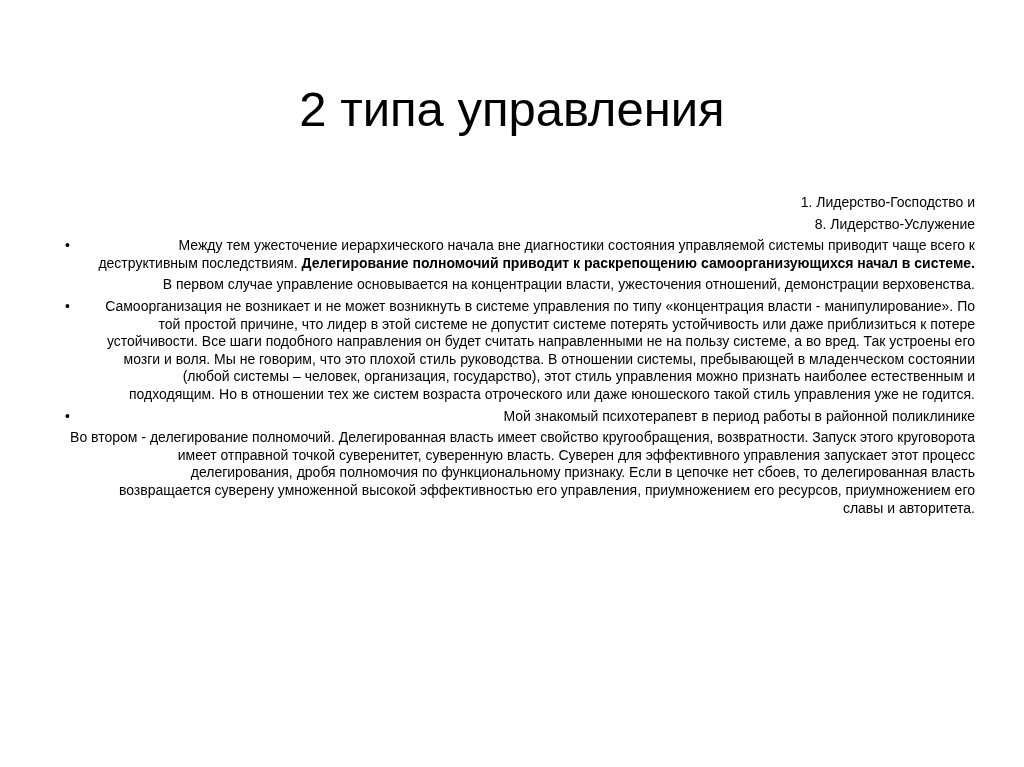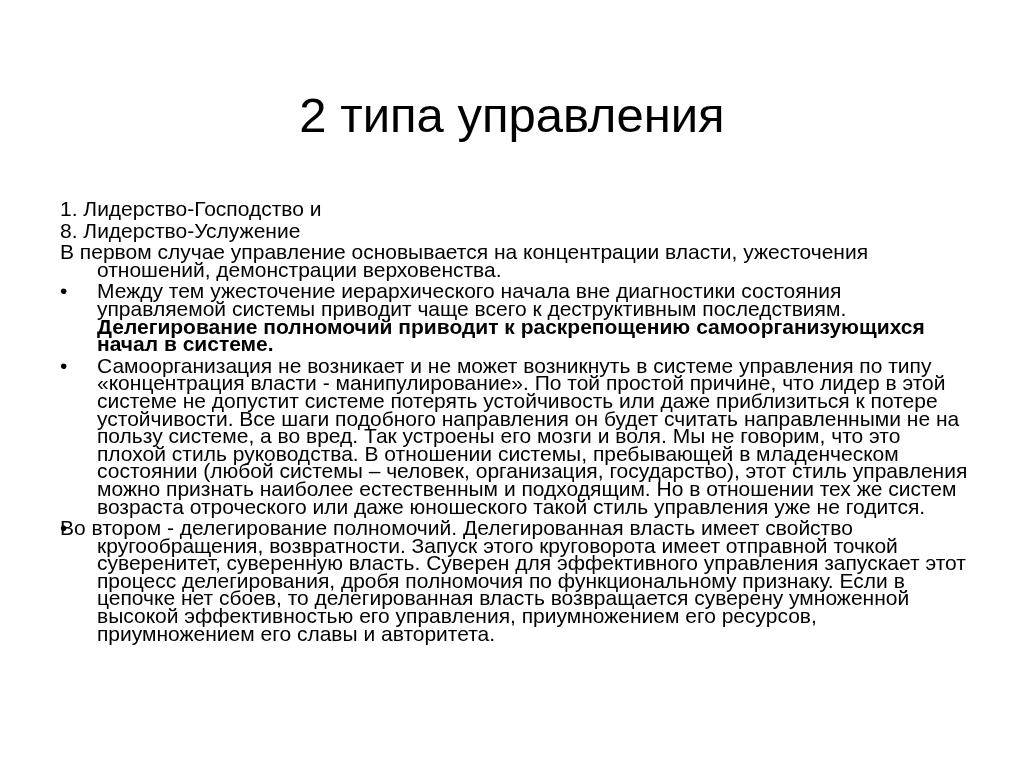--- a/index.html
+++ b/index.html
@@ -1,54 +1,54 @@
 <!DOCTYPE html>
 <html><head>
 <meta charset="utf-8">
 <style>
   html, body { margin: 0; padding: 0; }
   body {
     width: 1024px; height: 767px; background: #ffffff; overflow: hidden;
     font-family: "Liberation Sans", "DejaVu Sans", sans-serif; color: #000;
     position: relative;
   }
-  .slide { position: absolute; left: 0; top: 18px; width: 1024px; height: 542px; }
+  .slide { position: absolute; left: 0; top: 12px; width: 1024px; height: 542px; }
   .title {
     position: absolute; left: 0; right: 0; top: 62px; text-align: center;
     font-size: 49px; font-weight: normal; letter-spacing: 0px; line-height: 70px;
   }
   .content {
     position: absolute; left: 60px; top: 182px; width: 915px;
-    font-size: 21px; line-height: 17.6px;
+    font-size: 14px; line-height: 17.6px; text-align: right;
   }
   .p { position: relative; margin: 0 0 4px 0; padding-left: 37px; text-indent: -37px; }
   .p.bullet { padding-left: 37px; text-indent: 0; }
   .bul { position: absolute; left: 0; top: 0; width: 10px; }
   .bul::before { content: "\2022"; }
   b { font-weight: bold; }
   .indent-extra { padding-left: 12px; }
 </style>
 </head>
 <body>
 
 <div class="slide">
   <div class="title">2 типа управления</div>
 
   <div class="content">
     <p class="p">1. Лидерство-Господство и</p>
     <p class="p">8. Лидерство-Услужение</p>
-    <p class="p">В первом случае управление основывается на концентрации власти, ужесточения отношений, демонстрации верховенства.</p>
-
     <p class="p bullet">
       <span class="bul"></span><span>Между тем ужесточение иерархического начала вне диагностики состояния управляемой системы приводит чаще всего к деструктивным последствиям. </span><b>Делегирование полномочий приводит к раскрепощению самоорганизующихся начал в системе.</b>
     </p>
+
+    <p class="p">В первом случае управление основывается на концентрации власти, ужесточения отношений, демонстрации верховенства.</p>
 
     <p class="p bullet">
       <span class="bul"></span><span>Самоорганизация не возникает и не может возникнуть в системе управления по типу «концентрация власти - манипулирование». По той простой причине, что лидер в этой системе не допустит системе потерять устойчивость или даже приблизиться к потере устойчивости. Все шаги подобного направления он будет считать направленными не на пользу системе, а во вред. Так устроены его мозги и воля. Мы не говорим, что это плохой стиль руководства. В отношении системы, пребывающей в младенческом состоянии (любой системы – человек, организация, государство), этот стиль управления можно признать наиболее естественным и подходящим. Но в отношении тех же систем возраста отроческого или даже юношеского такой стиль управления уже не годится.</span>
     </p>
 
     <p class="p bullet">
-      <span class="bul"></span>
+      <span class="bul"></span><span class="indent-extra">Мой знакомый психотерапевт в период работы в районной поликлинике</span>
     </p>
 
     <p class="p">Во втором  - делегирование полномочий. Делегированная власть имеет свойство кругообращения, возвратности. Запуск этого круговорота имеет отправной точкой суверенитет, суверенную власть. Суверен для эффективного управления запускает этот процесс делегирования, дробя полномочия по функциональному признаку. Если в цепочке нет сбоев, то делегированная власть возвращается суверену умноженной высокой эффективностью его управления, приумножением его ресурсов, приумножением его славы и авторитета.</p>
   </div>
 </div>
 
 </body></html>

